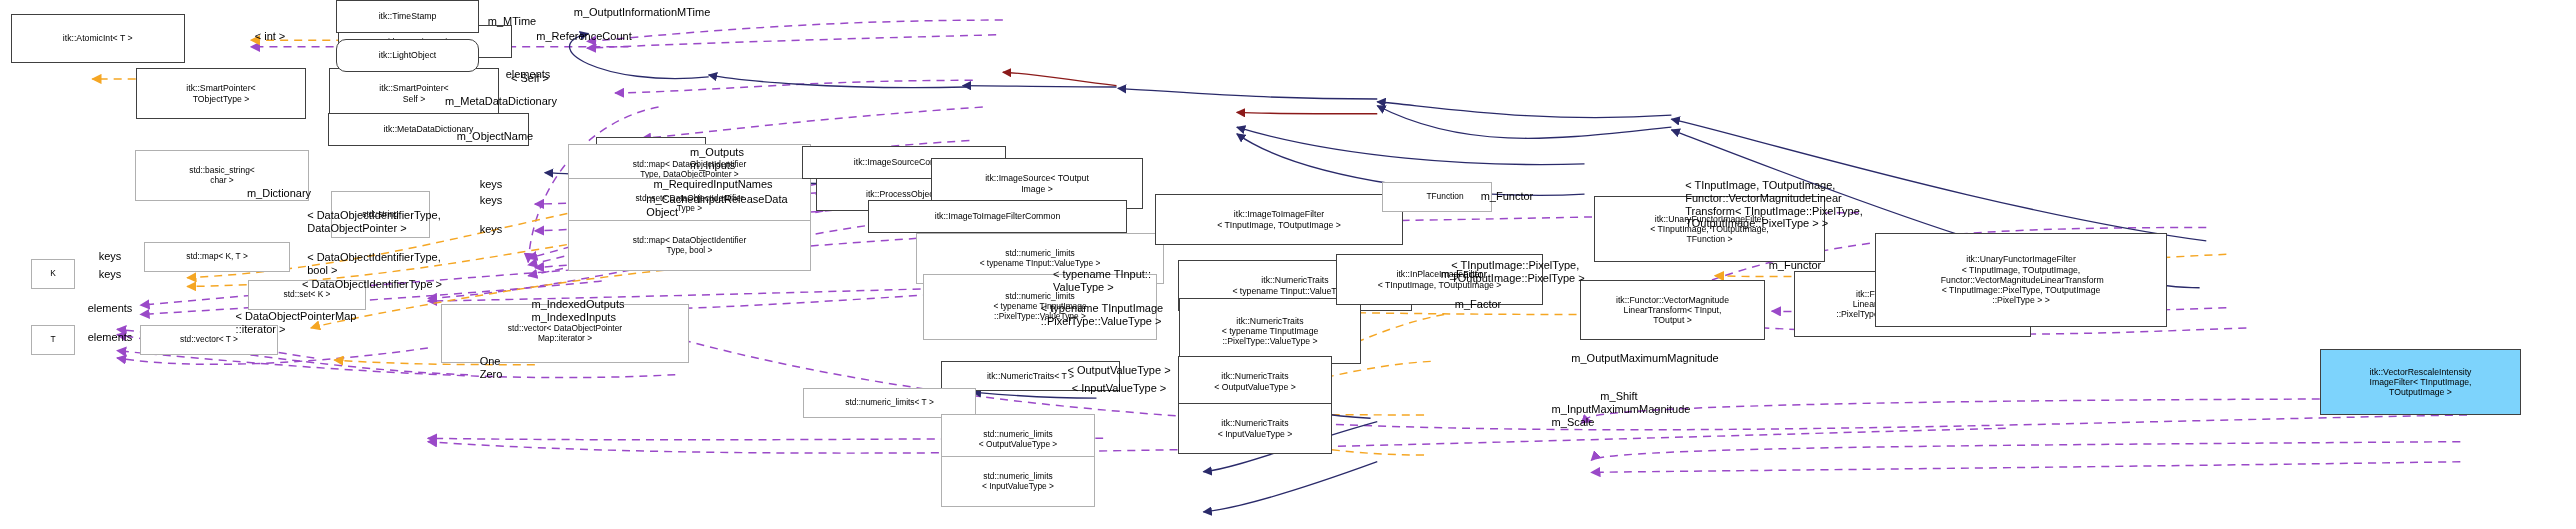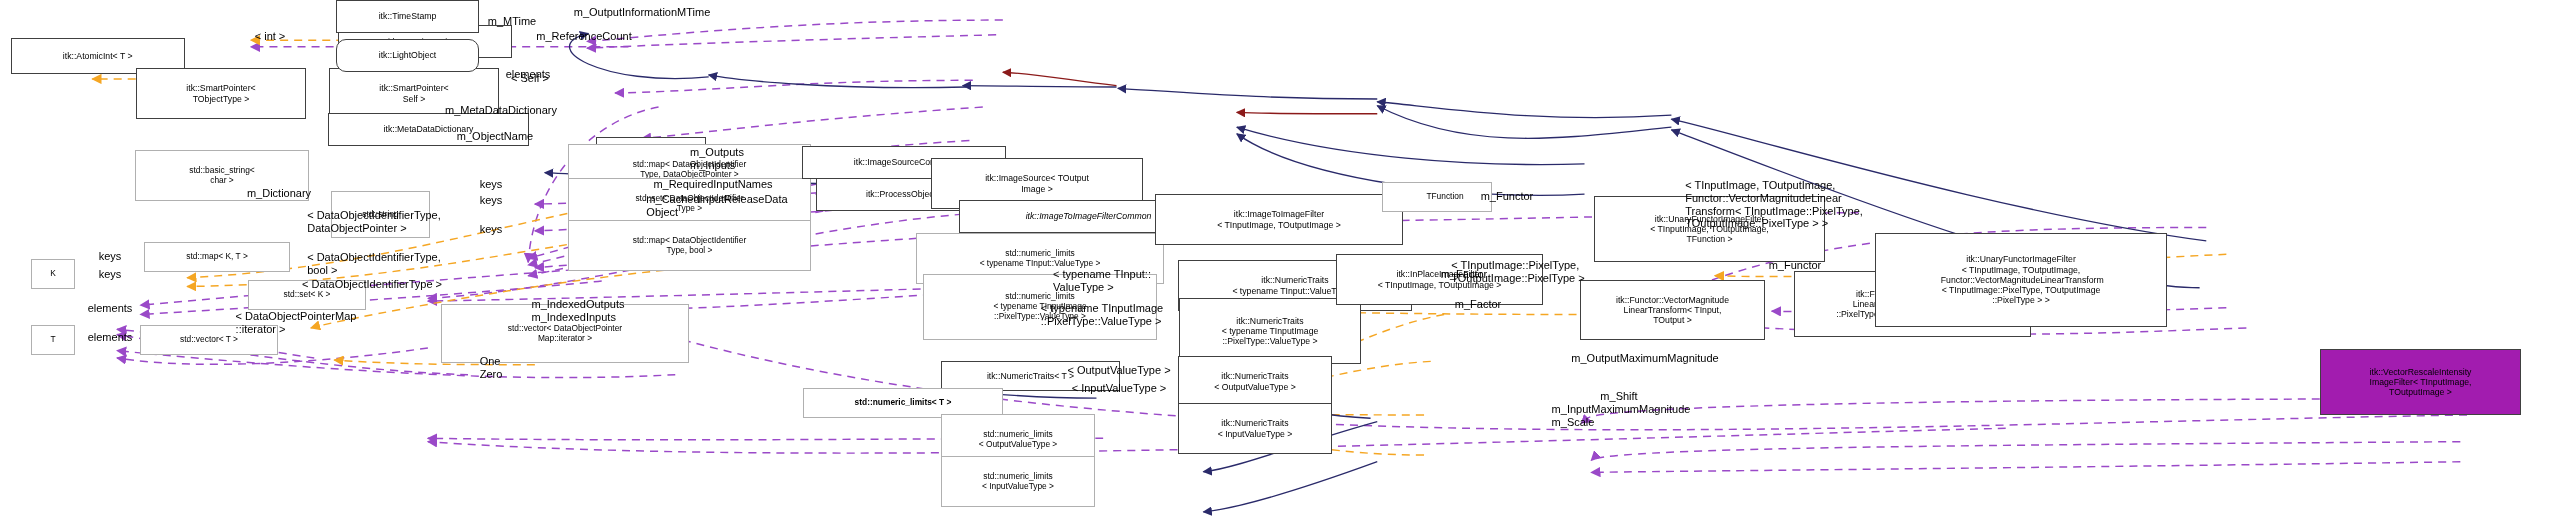--- a/index.html
+++ b/index.html
@@ -24,21 +24,21 @@
     line-height:1.18;
     white-space:pre;
     color:#000000;
     padding:0.7px 2px;
   }
   
   .node.strong{border:1.3px solid #404040;font-size:8.7px;}
   
   .node.weak{border:0.7px solid #b0b0b0;font-size:8.4px;}
   
-  .node.subject{border:1.3px solid #404040;background:#a21caf;font-size:8.7px;}
+  .node.subject{border:1.3px solid #404040;background:#7dd3fc;font-size:8.7px;}
   .edge-label{
     position:absolute;
     font-family:"Liberation Sans","DejaVu Sans",sans-serif;
     font-size:11px;
     color:#000000;
     text-align:left;
     white-space:pre;
     line-height:1.16;
     background:transparent;
     transform:translateX(-50%);
@@ -134,21 +134,21 @@
       <path d="M 2050,625 C 1950,620 1900,600 1840,590"></path>
     </g>
 
     <g fill="none" stroke="#8b1a1a" stroke-width="2" marker-end="url(#arr-red)">
       <path d="M 1670,128 C 1600,120 1550,110 1500,108"></path>
       <path d="M 2060,170 C 1950,170 1900,170 1850,168"></path>
     </g>
   </svg>
 
   <div id="nodes-host">
-      <div class="node strong" style="left: 10.7px; top: 38px; width: 174px; height: 36px;">itk::AtomicInt&lt; T &gt;</div>
+      <div class="node strong" style="left: 10.7px; top: 14px; width: 174px; height: 49px;">itk::AtomicInt&lt; T &gt;</div>
       <div class="node strong" style="left: 338px; top: 25.4px; width: 174px; height: 33px;">itk::AtomicInt&lt; int &gt;</div>
       <div class="node strong" style="left: 136px; top: 68px; width: 170px; height: 51px;">itk::SmartPointer&lt;
 TObjectType &gt;</div>
       <div class="node strong" style="left: 329px; top: 68px; width: 170px; height: 51px;">itk::SmartPointer&lt;
 Self &gt;</div>
       <div class="node strong" style="left: 336px; top: 0px; width: 143px; height: 33px;">itk::TimeStamp</div>
       <div class="node strong" style="left: 336px; top: 39px; width: 143px; height: 33px; border-radius: 10px;">itk::LightObject</div>
       <div class="node strong" style="left: 328px; top: 113px; width: 201px; height: 33px;">itk::MetaDataDictionary</div>
       <div class="node strong" style="left: 596px; top: 137px; width: 110px; height: 33px;">itk::Object</div>
       <div class="node weak" style="left: 135px; top: 150px; width: 174px; height: 51px;">std::basic_string&lt;
@@ -164,21 +164,21 @@
       <div class="node weak" style="left: 568px; top: 178px; width: 243px; height: 51px;">std::set&lt; DataObjectIdentifier
 Type &gt;</div>
       <div class="node weak" style="left: 568px; top: 220px; width: 243px; height: 51px;">std::map&lt; DataObjectIdentifier
 Type, bool &gt;</div>
       <div class="node weak" style="left: 441px; top: 304px; width: 248px; height: 59px;">std::vector&lt; DataObjectPointer
 Map::iterator &gt;</div>
       <div class="node strong" style="left: 816px; top: 178px; width: 170px; height: 33px;">itk::ProcessObject</div>
       <div class="node strong" style="left: 802px; top: 146px; width: 204px; height: 33px;">itk::ImageSourceCommon</div>
       <div class="node strong" style="left: 931px; top: 158px; width: 212px; height: 51px;">itk::ImageSource&lt; TOutput
 Image &gt;</div>
-      <div class="node strong" style="left: 959px; top: 200px; width: 259px; height: 33px; font-style: italic;">itk::ImageToImageFilterCommon</div>
+      <div class="node strong" style="left: 868px; top: 200px; width: 259px; height: 33px;">itk::ImageToImageFilterCommon</div>
       <div class="node weak" style="left: 916px; top: 233px; width: 248px; height: 51px;">std::numeric_limits
 &lt; typename TInput::ValueType &gt;</div>
       <div class="node weak" style="left: 923px; top: 274px; width: 234px; height: 66px;">std::numeric_limits
 &lt; typename TInputImage
 ::PixelType::ValueType &gt;</div>
       <div class="node strong" style="left: 1155px; top: 194px; width: 248px; height: 51px;">itk::ImageToImageFilter
 &lt; TInputImage, TOutputImage &gt;</div>
       <div class="node strong" style="left: 1178px; top: 260px; width: 234px; height: 51px;">itk::NumericTraits
 &lt; typename TInput::ValueType &gt;</div>
       <div class="node strong" style="left: 1179px; top: 298px; width: 182px; height: 66px;">itk::NumericTraits
@@ -195,42 +195,42 @@
 ::PixelType, TOutputImage::PixelType &gt;</div>
       <div class="node strong" style="left: 1594px; top: 196px; width: 231px; height: 66px;">itk::UnaryFunctorImageFilter
 &lt; TInputImage, TOutputImage,
 TFunction &gt;</div>
       <div class="node strong" style="left: 1875px; top: 233px; width: 292px; height: 94px;">itk::UnaryFunctorImageFilter
 &lt; TInputImage, TOutputImage,
  Functor::VectorMagnitudeLinearTransform
 &lt; TInputImage::PixelType, TOutputImage
 ::PixelType &gt; &gt;</div>
       <div class="node strong" style="left: 941px; top: 361px; width: 179px; height: 30px;">itk::NumericTraits&lt; T &gt;</div>
-      <div class="node weak" style="left: 803px; top: 388px; width: 200px; height: 30px; font-weight: bold;">std::numeric_limits&lt; T &gt;</div>
+      <div class="node weak" style="left: 803px; top: 388px; width: 173px; height: 30px;">std::numeric_limits&lt; T &gt;</div>
       <div class="node strong" style="left: 1178px; top: 356px; width: 154px; height: 51px;">itk::NumericTraits
 &lt; OutputValueType &gt;</div>
       <div class="node strong" style="left: 1178px; top: 403px; width: 154px; height: 51px;">itk::NumericTraits
 &lt; InputValueType &gt;</div>
       <div class="node weak" style="left: 941px; top: 414px; width: 154px; height: 51px;">std::numeric_limits
 &lt; OutputValueType &gt;</div>
       <div class="node weak" style="left: 941px; top: 456px; width: 154px; height: 51px;">std::numeric_limits
 &lt; InputValueType &gt;</div>
       <div class="node subject" style="left: 2320px; top: 349px; width: 201px; height: 66px;">itk::VectorRescaleIntensity
 ImageFilter&lt; TInputImage,
 TOutputImage &gt;</div>
     </div>
 
   <div id="labels-host">
       <div class="edge-label" style="left: 270px; top: 30px;">&lt; int &gt;</div>
       <div class="edge-label" style="left: 584px; top: 30px;">m_ReferenceCount</div>
       <div class="edge-label" style="left: 530px; top: 72px;">&lt; Self &gt;</div>
       <div class="edge-label" style="left: 512px; top: 15.4px;">m_MTime</div>
       <div class="edge-label" style="left: 642px; top: 6px;">m_OutputInformationMTime</div>
       <div class="edge-label" style="left: 528px; top: 68px;">elements</div>
-      <div class="edge-label" style="left: 501px; top: 104px;">m_MetaDataDictionary</div>
+      <div class="edge-label" style="left: 501px; top: 95px;">m_MetaDataDictionary</div>
       <div class="edge-label" style="left: 495px; top: 130px;">m_ObjectName</div>
       <div class="edge-label" style="left: 279px; top: 187px;">m_Dictionary</div>
       <div class="edge-label" style="left: 491px; top: 178px;">keys</div>
       <div class="edge-label" style="left: 491px; top: 194px;">keys</div>
       <div class="edge-label" style="left: 491px; top: 223px;">keys</div>
       <div class="edge-label" style="left: 374px; top: 209px;">&lt; DataObjectIdentifierType,
 DataObjectPointer &gt;</div>
       <div class="edge-label" style="left: 374px; top: 251px;">&lt; DataObjectIdentifierType,
 bool &gt;</div>
       <div class="edge-label" style="left: 372px; top: 278px;">&lt; DataObjectIdentifierType &gt;</div>

